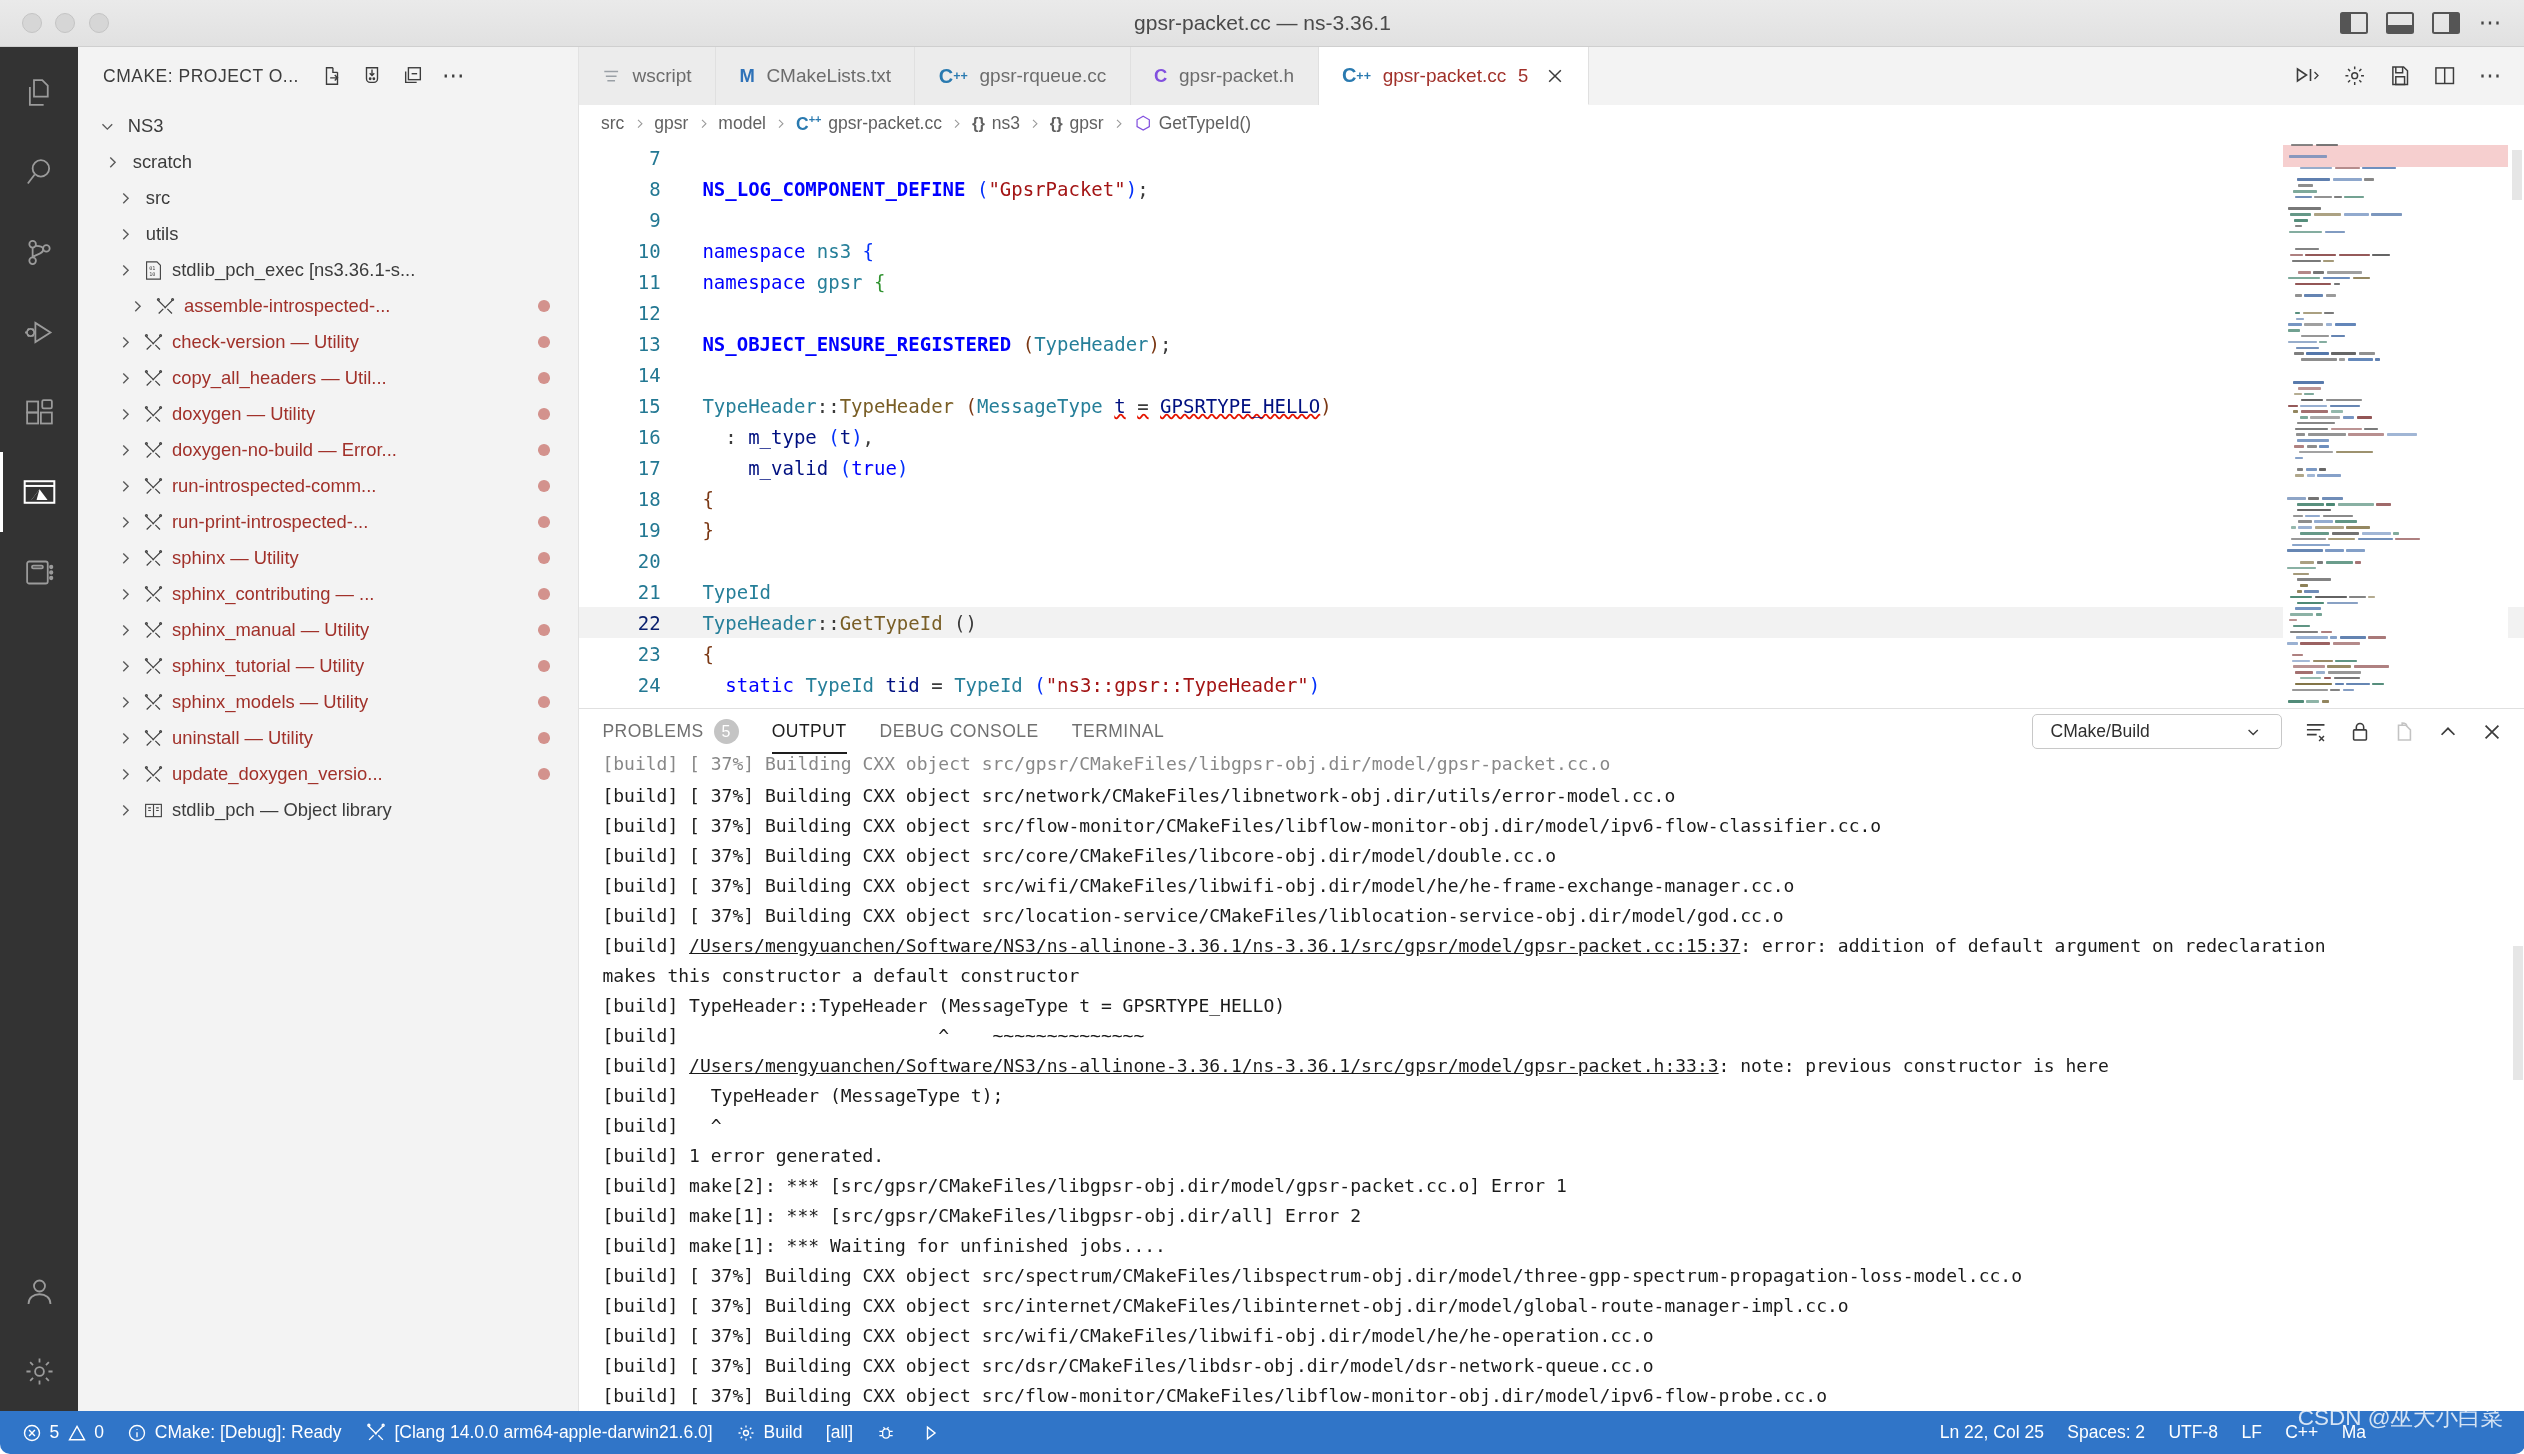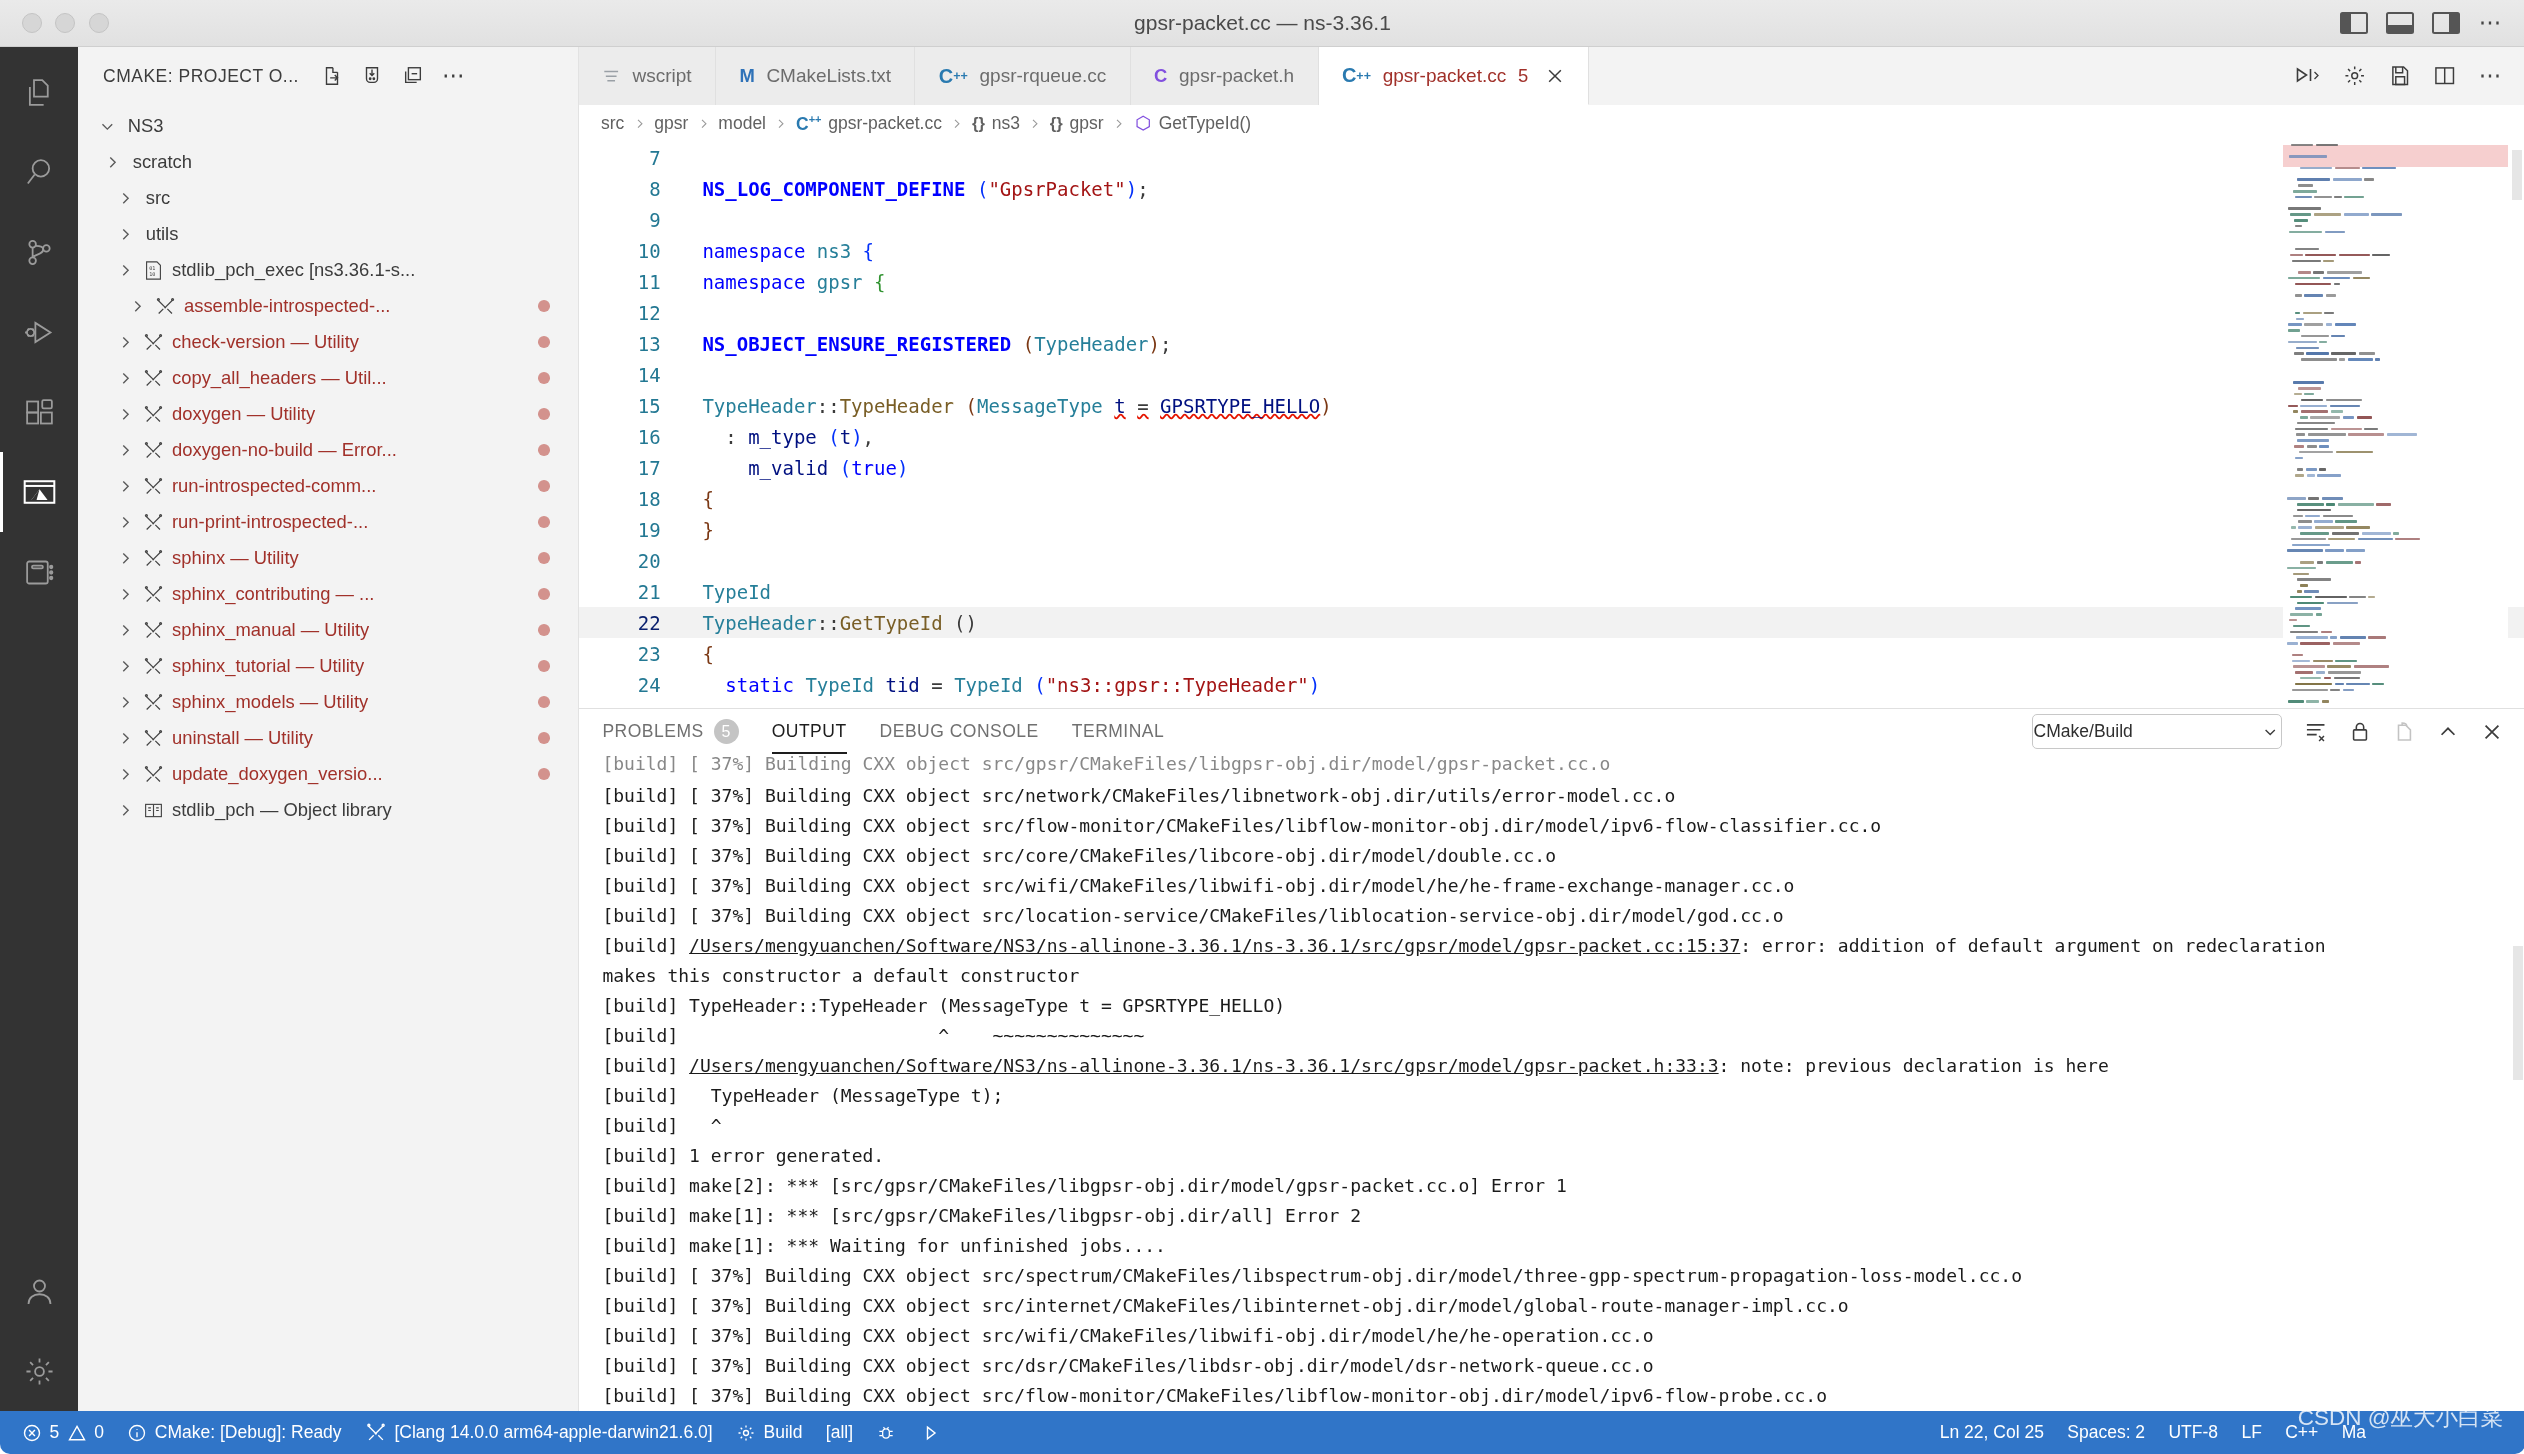--- a/index.html
+++ b/index.html
@@ -159,21 +159,21 @@
   .ptab.active::after {
     content:""; position:absolute; left:0; right:0; bottom:0; height:2.5px; background:#1d1d1d;
   }
   .ptab .cbadge {
     background: #c4c4c4; color:#fff; border-radius: 834px; font-size: 16px;
     min-width: 25px; height: 25px; display:flex; align-items:center; justify-content:center; padding:0 6.7px;
   }
   .panel-head-right { margin-left: auto; display:flex; align-items:center; gap: 22px; padding-right: 22px; }
   .psel {
     width: 250px; height: 35px; border: 0.8px solid #c8c8c8; border-radius: 5px;
-    display: flex; align-items: center; justify-content: space-between; padding: 0 1px;
+    display: flex; align-items: center; justify-content: space-between; padding: 0 18px;
     font-size: 17.5px; color: #2f2f2f; background: #fff;
   }
   .panel-body {
     flex: 1 1 auto; overflow: hidden; position: relative;
     font-family: "DejaVu Sans Mono", monospace; font-size: 18px; color: #1b1b1b;
     padding-left: 23.4px; padding-top: 1.7px;
   }
   .oline { height: 30px; line-height: 30px; white-space: pre; }
   .oline .lnk { text-decoration: underline; }
   .panel-scroll-v { position:absolute; top:0; right:0; width: 15px; bottom:0; }
@@ -1207,21 +1207,21 @@
               <div class="oline" style="height: 25px; line-height: 15px; overflow: hidden; color: rgb(136, 136, 136);">[build] [ 37%] Building CXX object src/gpsr/CMakeFiles/libgpsr-obj.dir/model/gpsr-packet.cc.o</div>
               <div class="oline">[build] [ 37%] Building CXX object src/network/CMakeFiles/libnetwork-obj.dir/utils/error-model.cc.o</div>
               <div class="oline">[build] [ 37%] Building CXX object src/flow-monitor/CMakeFiles/libflow-monitor-obj.dir/model/ipv6-flow-classifier.cc.o</div>
               <div class="oline">[build] [ 37%] Building CXX object src/core/CMakeFiles/libcore-obj.dir/model/double.cc.o</div>
               <div class="oline">[build] [ 37%] Building CXX object src/wifi/CMakeFiles/libwifi-obj.dir/model/he/he-frame-exchange-manager.cc.o</div>
               <div class="oline">[build] [ 37%] Building CXX object src/location-service/CMakeFiles/liblocation-service-obj.dir/model/god.cc.o</div>
               <div class="oline"><span>[build] </span><span class="lnk">/Users/mengyuanchen/Software/NS3/ns-allinone-3.36.1/ns-3.36.1/src/gpsr/model/gpsr-packet.cc:15:37</span><span>: error: addition of default argument on redeclaration</span></div>
               <div class="oline">makes this constructor a default constructor</div>
               <div class="oline">[build] TypeHeader::TypeHeader (MessageType t = GPSRTYPE_HELLO)</div>
               <div class="oline">[build]                        ^    ~~~~~~~~~~~~~~</div>
-              <div class="oline"><span>[build] </span><span class="lnk">/Users/mengyuanchen/Software/NS3/ns-allinone-3.36.1/ns-3.36.1/src/gpsr/model/gpsr-packet.h:33:3</span><span>: note: previous declaration is here</span></div>
+              <div class="oline"><span>[build] </span><span class="lnk">/Users/mengyuanchen/Software/NS3/ns-allinone-3.36.1/ns-3.36.1/src/gpsr/model/gpsr-packet.h:33:3</span><span>: note: previous constructor is here</span></div>
               <div class="oline">[build]   TypeHeader (MessageType t);</div>
               <div class="oline">[build]   ^</div>
               <div class="oline">[build] 1 error generated.</div>
               <div class="oline">[build] make[2]: *** [src/gpsr/CMakeFiles/libgpsr-obj.dir/model/gpsr-packet.cc.o] Error 1</div>
               <div class="oline">[build] make[1]: *** [src/gpsr/CMakeFiles/libgpsr-obj.dir/all] Error 2</div>
               <div class="oline">[build] make[1]: *** Waiting for unfinished jobs....</div>
               <div class="oline">[build] [ 37%] Building CXX object src/spectrum/CMakeFiles/libspectrum-obj.dir/model/three-gpp-spectrum-propagation-loss-model.cc.o</div>
               <div class="oline">[build] [ 37%] Building CXX object src/internet/CMakeFiles/libinternet-obj.dir/model/global-route-manager-impl.cc.o</div>
               <div class="oline">[build] [ 37%] Building CXX object src/wifi/CMakeFiles/libwifi-obj.dir/model/he/he-operation.cc.o</div>
               <div class="oline">[build] [ 37%] Building CXX object src/dsr/CMakeFiles/libdsr-obj.dir/model/dsr-network-queue.cc.o</div>

